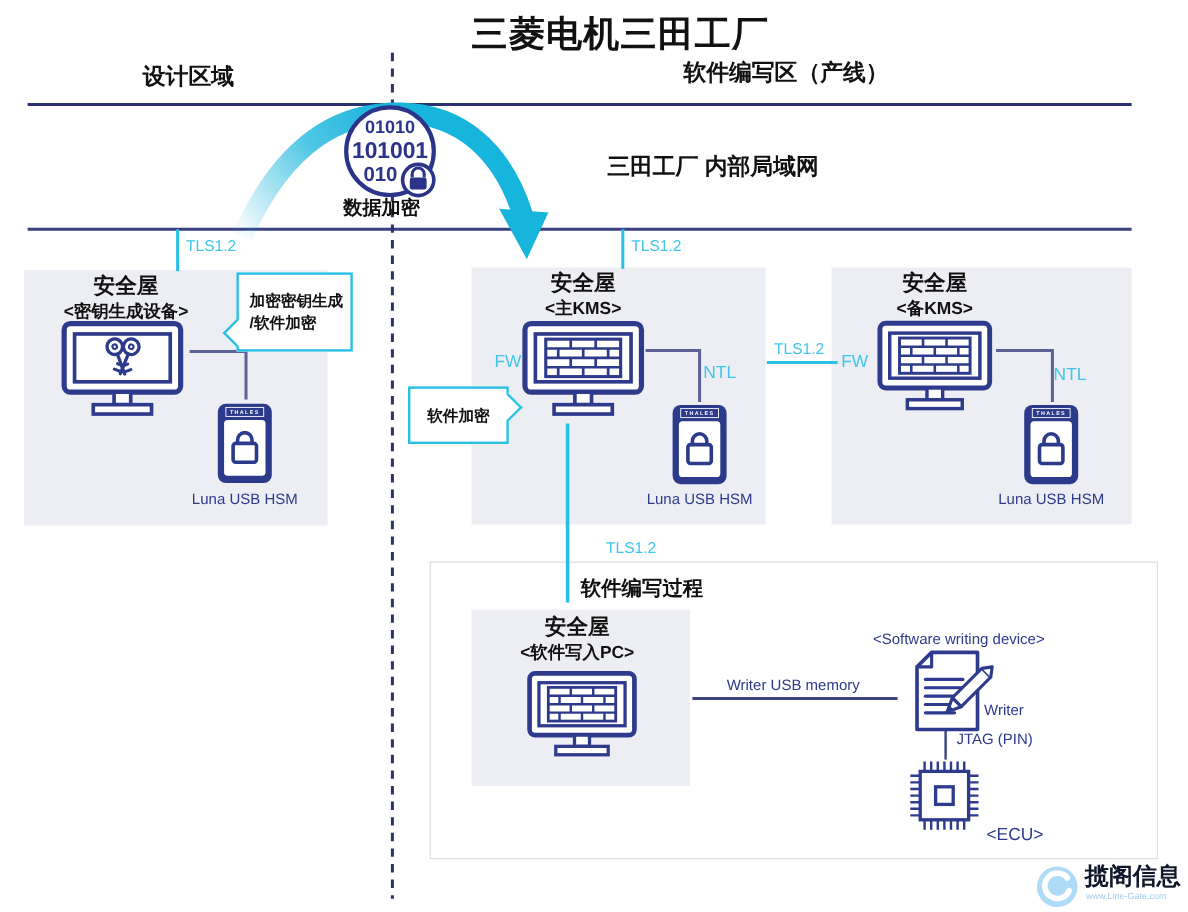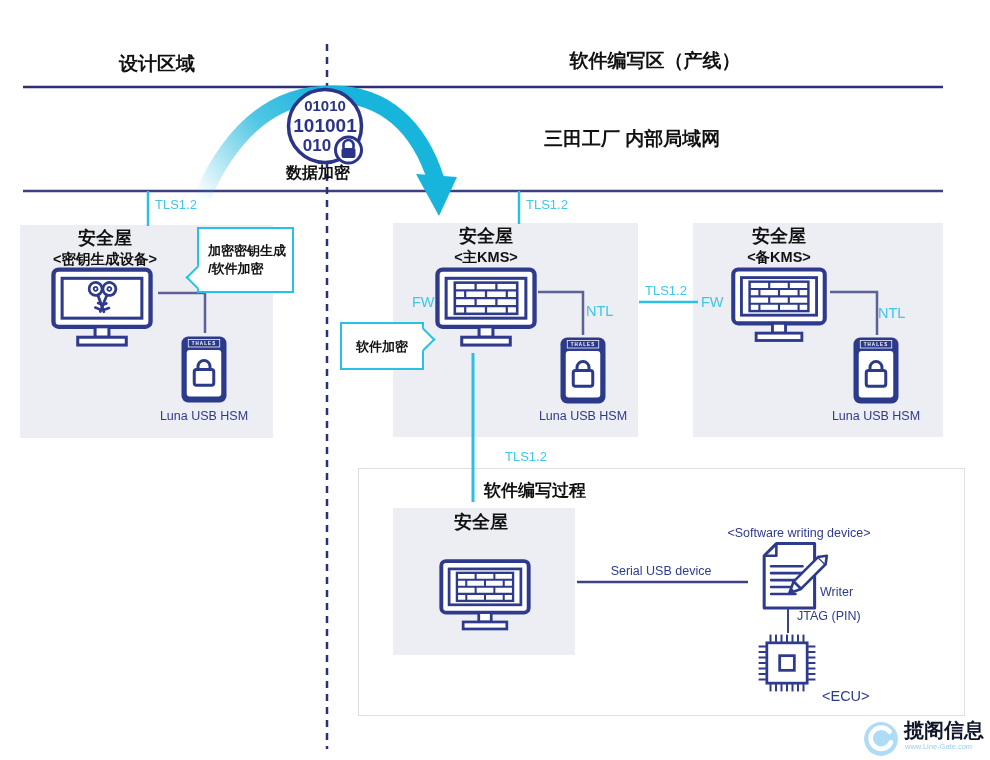--- a/index.html
+++ b/index.html
@@ -76,41 +76,43 @@
     <line x1="639" y1="302" x2="698" y2="302" stroke="#29c0e4" stroke-width="2.5"></line>
 
     <path d="M158 293 H205 V333" fill="none" stroke="#5c6197" stroke-width="2.5"></path>
     <path d="M538 292 H583 V335" fill="none" stroke="#5c6197" stroke-width="2.5"></path>
     <path d="M830 292 H877 V335" fill="none" stroke="#5c6197" stroke-width="2.5"></path>
 
     <line x1="577" y1="582" x2="748" y2="582" stroke="#3c447f" stroke-width="2.5"></line>
     <line x1="788" y1="607" x2="788" y2="633" stroke="#3c447f" stroke-width="2"></line>
   </svg>
 
+  <div class="lbl title center" style="left:282px;top:8px;width:470px;">三菱电机三田工厂</div>
   <div class="lbl zone center z2" style="left:57px;top:51px;width:200px;">设计区域</div>
   <div class="lbl zone center z2" style="left:540px;top:48px;width:230px;">软件编写区（产线）</div>
-  <div class="lbl lan z2" style="left:544px;top:126px;">三田工厂 内部局域网</div>
+  <div class="lbl lan z2" style="left:506px;top:126px;">三田工厂 内部局域网</div>
   <div class="lbl z2" style="left:286px;top:163px;font-size:16px;font-weight:bold;">数据加密</div>
 
   <div class="lbl tls cyan z2" style="left:155px;top:197px;">TLS1.2</div>
   <div class="lbl tls cyan z2" style="left:526px;top:197px;">TLS1.2</div>
   <div class="lbl tls cyan z2" style="left:645px;top:283px;">TLS1.2</div>
   <div class="lbl tls cyan z2" style="left:505px;top:449px;">TLS1.2</div>
   <div class="lbl fw cyan z2" style="left:412px;top:294px;">FW</div>
   <div class="lbl fw cyan z2" style="left:701px;top:294px;">FW</div>
   <div class="lbl fw cyan z2" style="left:586px;top:303px;">NTL</div>
   <div class="lbl fw cyan z2" style="left:878px;top:305px;">NTL</div>
 
   <div class="lbl room-t center z2" style="left:30px;top:229px;width:150px;">安全屋</div>
   <div class="lbl room-s center z2" style="left:18px;top:250px;width:174px;">&lt;密钥生成设备&gt;</div>
   <div class="lbl room-t center z2" style="left:411px;top:227px;width:150px;">安全屋</div>
   <div class="lbl room-s center z2" style="left:411px;top:248px;width:150px;">&lt;主KMS&gt;</div>
   <div class="lbl room-t center z2" style="left:704px;top:227px;width:150px;">安全屋</div>
   <div class="lbl room-s center z2" style="left:704px;top:248px;width:150px;">&lt;备KMS&gt;</div>
   <div class="lbl room-t center z2" style="left:406px;top:513px;width:150px;">安全屋</div>
+  <div class="lbl room-s center z2" style="left:398px;top:534px;width:166px;">&lt;软件写入PC&gt;</div>
 
   <svg class="abs z2" style="left:50px;top:266px;" width="104" height="87" viewBox="0 0 120 100">
     <g fill="#fff" stroke="#2e3a8c">
       <rect x="4" y="4" width="112" height="66" rx="6" stroke-width="5"></rect>
       <rect x="14" y="14" width="92" height="46" stroke-width="3.5"></rect>
       <rect x="52" y="70" width="16" height="12" stroke-width="3.5"></rect>
       <rect x="32" y="82" width="56" height="9" stroke-width="3.5"></rect>
     </g>
     <g stroke="#2e3a8c" fill="none" stroke-linecap="round">
       <g transform="rotate(-20 54 30)">
@@ -241,21 +243,21 @@
   <div class="bubble bubble1" style="left:197px;top:227px;width:93px;height:62px;">
     <div class="pt"></div>
     <div style="padding:13px 4px 0 9px;line-height:1.4;">
       <div>加密密钥生成</div>
       <div>/软件加密</div>
     </div>
   </div>
 
   <div class="lbl z2" style="left:484px;top:479px;font-size:17px;font-weight:bold;">软件编写过程</div>
   <div class="lbl small center z2" style="left:714px;top:526px;width:170px;">&lt;Software writing device&gt;</div>
-  <div class="lbl small center z2" style="left:598px;top:564px;width:126px;">Serial USB device</div>
+  <div class="lbl small center z2" style="left:598px;top:564px;width:126px;">Writer USB memory</div>
   <div class="lbl small z2" style="left:820px;top:585px;">Writer</div>
   <div class="lbl small z2" style="left:797px;top:609px;">JTAG (PIN)</div>
   <div class="lbl z2 navytxt" style="left:822px;top:688px;font-size:14.5px;">&lt;ECU&gt;</div>
 
   <svg class="abs z2" style="left:752px;top:540px;" width="80" height="75" viewBox="0 0 92 86">
     <g stroke="#2e3a8c" stroke-linejoin="round" fill="#fff">
       <path d="M28 4 H72 V78 H14 V18 Z" stroke-width="3.5"></path>
       <path d="M28 4 V18 H14" fill="none" stroke-width="3"></path>
       <g stroke-width="3" stroke-linecap="round" fill="none">
         <line x1="22" y1="30" x2="58" y2="30"></line>

